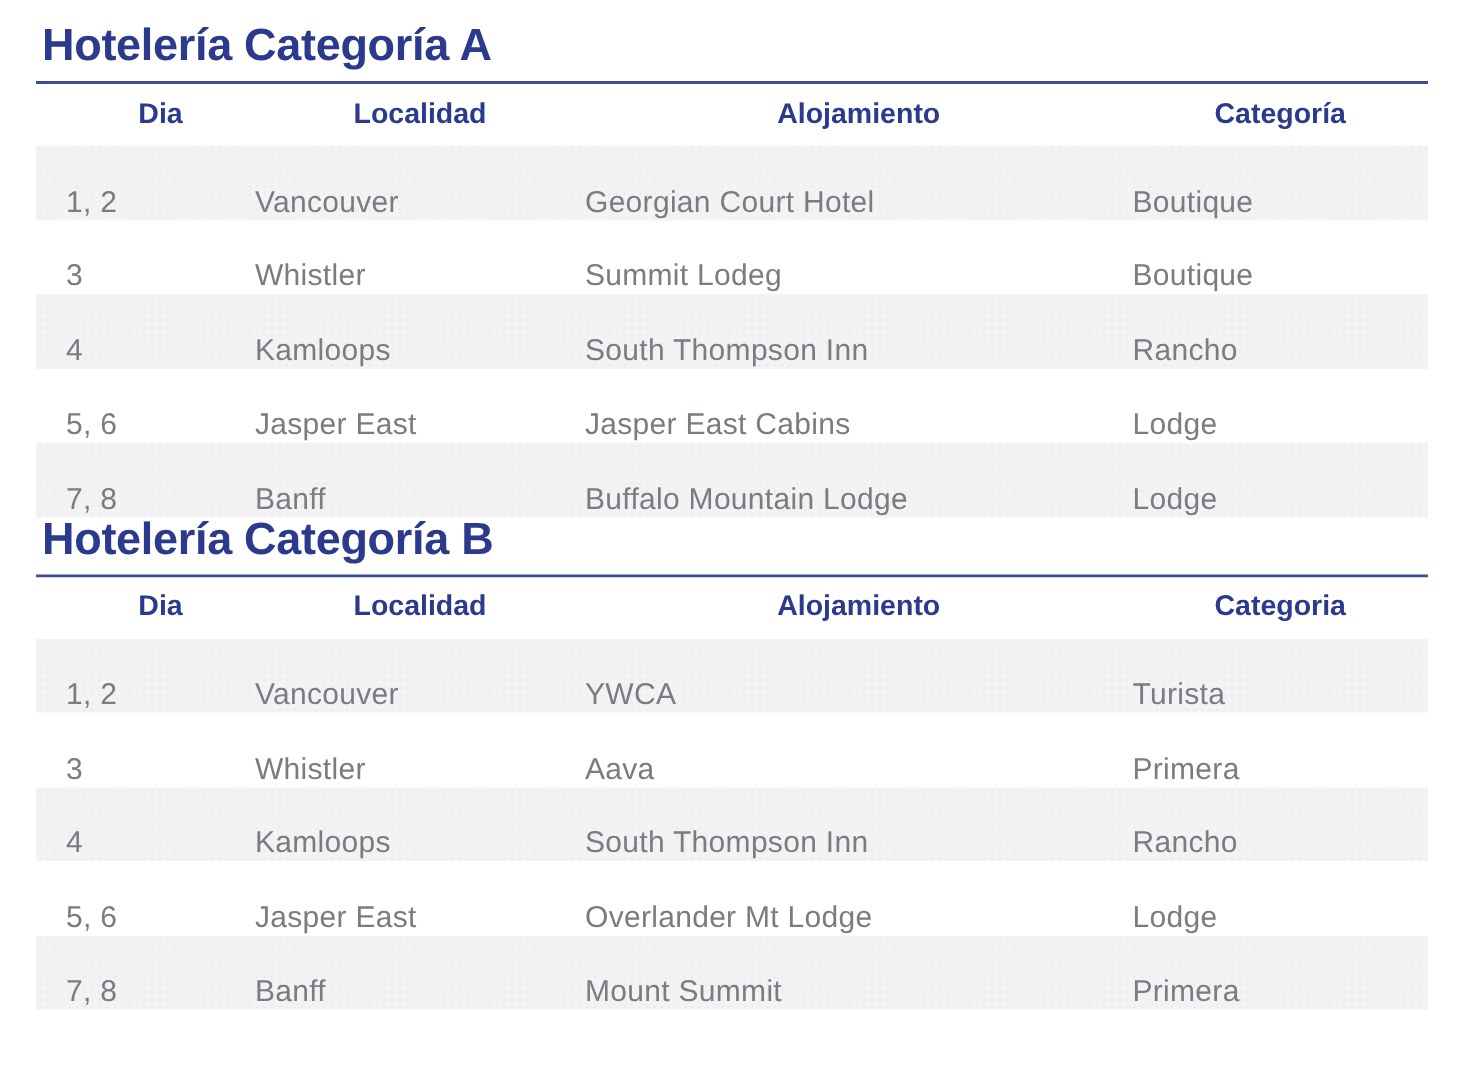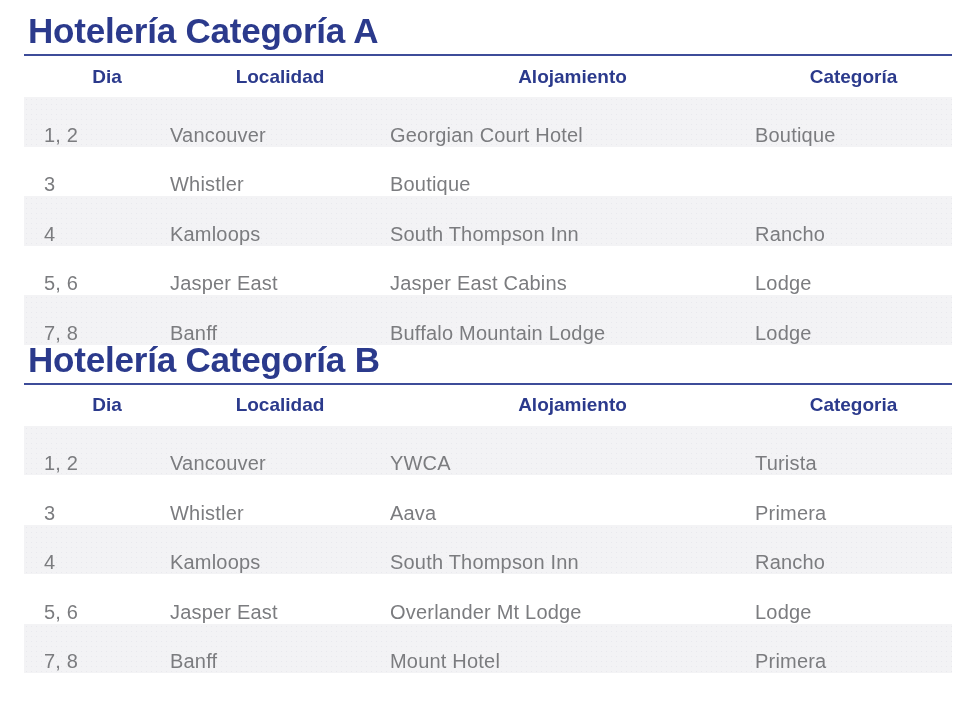--- a/index.html
+++ b/index.html
@@ -14,21 +14,21 @@
     background: #ffffff;
     box-sizing: border-box;
     padding: 16px 24px 0 24px;
     overflow: hidden;
   }
   .table-section { margin: 0; }
   .table-section + .table-section { }
 
   .section-title {
     margin: 0 0 8px 4px;
-    font-size: 35px;
+    font-size: 30px;
     line-height: 30px;
     font-weight: bold;
     color: #2b3a8c;
     letter-spacing: -0.2px;
   }
   .title-rule {
     height: 2px;
     background: #3d4c99;
     margin: 0;
     border: none;
@@ -88,20 +88,21 @@
     <div class="tbody">
         <div class="trow stripe">
           <div class="cell c0">1, 2</div>
           <div class="cell c1">Vancouver</div>
           <div class="cell c2">Georgian Court Hotel</div>
           <div class="cell c3">Boutique</div>
         </div>
         <div class="trow">
           <div class="cell c0">3</div>
           <div class="cell c1">Whistler</div>
+          <div class="cell c2">Summit Lodeg</div>
           <div class="cell c3">Boutique</div>
         </div>
         <div class="trow stripe">
           <div class="cell c0">4</div>
           <div class="cell c1">Kamloops</div>
           <div class="cell c2">South Thompson Inn</div>
           <div class="cell c3">Rancho</div>
         </div>
         <div class="trow">
           <div class="cell c0">5, 6</div>
@@ -148,19 +149,19 @@
         </div>
         <div class="trow">
           <div class="cell c0">5, 6</div>
           <div class="cell c1">Jasper East</div>
           <div class="cell c2">Overlander Mt Lodge</div>
           <div class="cell c3">Lodge</div>
         </div>
         <div class="trow stripe">
           <div class="cell c0">7, 8</div>
           <div class="cell c1">Banff</div>
-          <div class="cell c2">Mount Hotel</div>
+          <div class="cell c2">Mount Summit</div>
           <div class="cell c3">Primera</div>
         </div>
       </div>
   </section>
 
 </div>
 
 </body></html>

